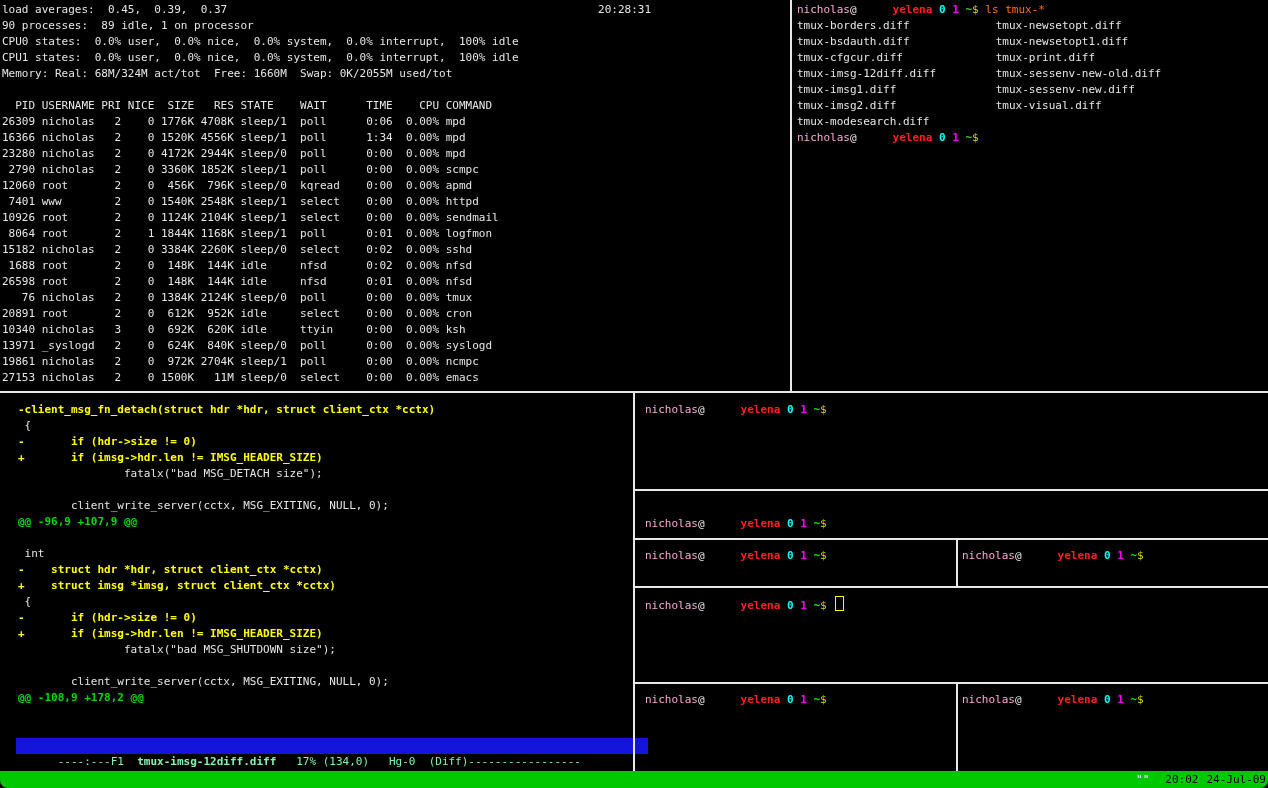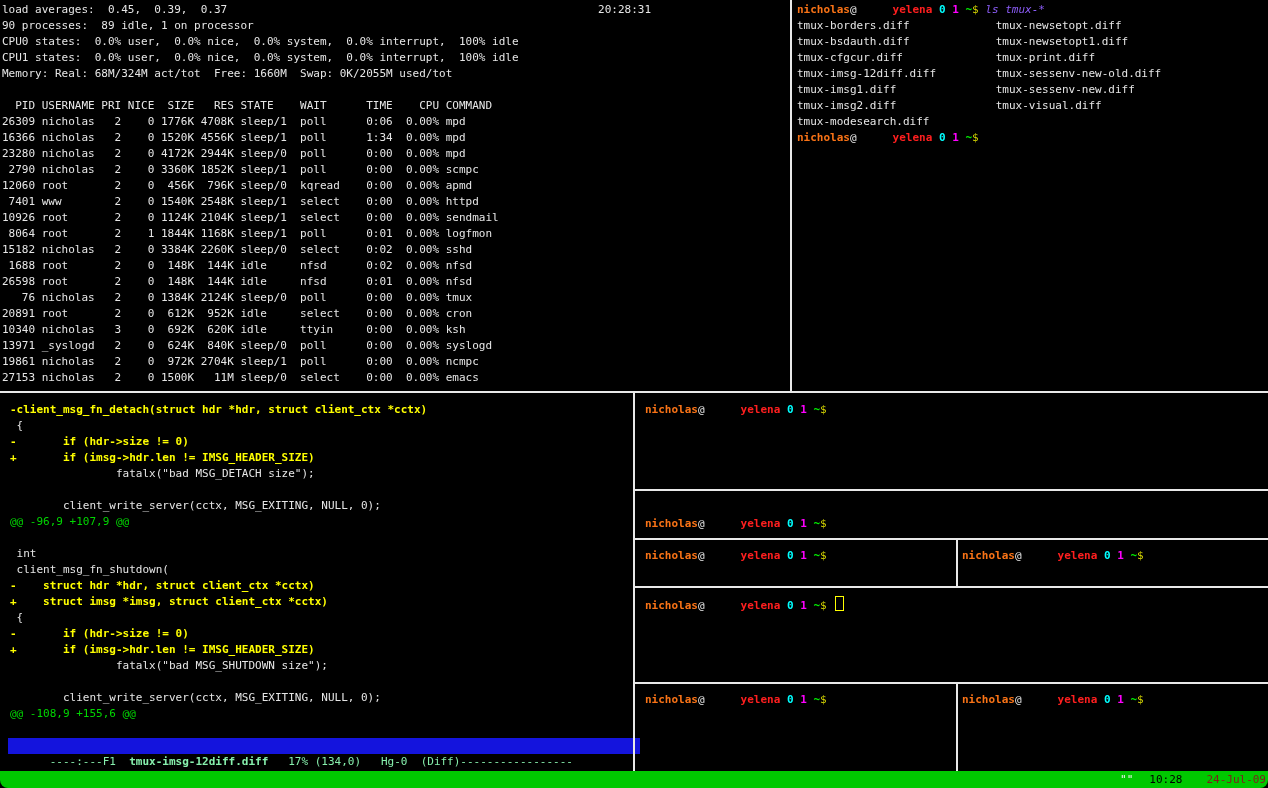--- a/index.html
+++ b/index.html
@@ -6,45 +6,45 @@
   .screen{position:relative;width:1268px;height:788px;background:#000;overflow:hidden;
           font-family:"DejaVu Sans Mono","Liberation Mono",monospace;
           font-size:11px;line-height:16px;color:#e6e6e6;border-radius:8px;}
   .pane{position:absolute;}
   pre{margin:0;font:inherit;white-space:pre;}
   .row{white-space:pre;}
   
   .vborder{position:absolute;width:2px;background:#e8e8e8;}
   .hborder{position:absolute;height:2px;background:#e8e8e8;}
   
-  .pu{color:#f97316;font-weight:bold;}
+  .pu{color:#f9a8d4;font-weight:normal;}
   .pf{color:#e6e6e6;}
   .ph{color:#ff1f1f;font-weight:bold;padding-left:36px;}
   .pc{color:#00ffff;font-weight:bold;}
   .pm{color:#ff00ff;font-weight:bold;}
   .pt{color:#00ee00;font-weight:bold;}
   .pd{color:#cfcf00;}
-  .cmd{color:#8b5cf6;font-style:italic;}
+  .cmd{color:#f97316;}
   .block-cursor{display:inline-block;width:7px;height:13px;border:1px solid #ffff00;
                 margin-left:8px;vertical-align:-2px;background:transparent;}
   
   .el{white-space:pre;height:16px;}
   .lr,.la{color:#ffff00;font-weight:bold;}
   .lc{color:#e6e6e6;}
-  .lh{color:#00d700;font-weight:normal;}
+  .lh{color:#00d700;font-weight:bold;}
   .modeline{position:absolute;left:0;top:336px;width:630px;height:16px;background:#1414dd;
             color:#86efac;white-space:pre;padding-left:2px;}
   .ml-file{font-weight:bold;}
   
   .statusbar{position:absolute;left:0;top:771px;width:1268px;height:17px;background:#00c800;
              color:#000;white-space:pre;line-height:17px;}
   .status-right{position:absolute;right:2px;top:0;white-space:pre;}
   .sr-title{color:#f2f2f2;}
   .sr-clock{margin-left:16px;color:#000;}
-  .sr-date{margin-left:24px;color:#7f1d1d;}
+  .sr-date{margin-left:8px;color:#000000;}
 </style>
 </head>
 <body>
 
 <div class="screen">
 
   <div class="pane" style="left:2px;top:2px;width:786px;height:386px;">
     <pre id="top-pre">load averages:  0.45,  0.39,  0.37                                                        20:28:31
 90 processes:  89 idle, 1 on processor
 CPU0 states:  0.0% user,  0.0% nice,  0.0% system,  0.0% interrupt,  100% idle
@@ -80,42 +80,41 @@
 tmux-cfgcur.diff              tmux-print.diff
 tmux-imsg-12diff.diff         tmux-sessenv-new-old.diff
 tmux-imsg1.diff               tmux-sessenv-new.diff
 tmux-imsg2.diff               tmux-visual.diff
 tmux-modesearch.diff          </pre>
     <div class="row"><span class="prompt"><span class="pu">nicholas</span><span class="pf">@</span><span class="ph">yelena</span><span class="pf"> </span><span class="pc">0</span><span class="pf"> </span><span class="pm">1</span><span class="pf"> </span><span class="pt">~</span><span class="pd">$</span></span></div>
   </div>
 
   <div class="hborder" style="left:0;top:391px;width:1268px;"></div>
 
-  <div class="pane" style="left:8px;top:402px;width:636px;height:369px;">
+  <div class="pane" style="left:16px;top:402px;width:636px;height:369px;">
     <div id="emacs-lines" style="padding-left:2px;">
         <div class="el lr">-client_msg_fn_detach(struct hdr *hdr, struct client_ctx *cctx)</div>
         <div class="el lc"> {</div>
         <div class="el lr">-       if (hdr-&gt;size != 0)</div>
         <div class="el la">+       if (imsg-&gt;hdr.len != IMSG_HEADER_SIZE)</div>
         <div class="el lc">                fatalx("bad MSG_DETACH size");</div>
         <div class="el lb"> </div>
         <div class="el lc">        client_write_server(cctx, MSG_EXITING, NULL, 0);</div>
         <div class="el lh">@@ -96,9 +107,9 @@</div>
         <div class="el lb"> </div>
         <div class="el lc"> int</div>
-        <div class="el lc"> client_msg_fn_shutdown(</div>
         <div class="el lr">-    struct hdr *hdr, struct client_ctx *cctx)</div>
         <div class="el la">+    struct imsg *imsg, struct client_ctx *cctx)</div>
         <div class="el lc"> {</div>
         <div class="el lr">-       if (hdr-&gt;size != 0)</div>
         <div class="el la">+       if (imsg-&gt;hdr.len != IMSG_HEADER_SIZE)</div>
         <div class="el lc">                fatalx("bad MSG_SHUTDOWN size");</div>
         <div class="el lb"> </div>
         <div class="el lc">        client_write_server(cctx, MSG_EXITING, NULL, 0);</div>
-        <div class="el lh">@@ -108,9 +155,6 @@</div>
+        <div class="el lh">@@ -108,9 +178,2 @@</div>
       </div>
     <div class="modeline">
       <span id="ml-prefix">----:---F1  </span><span class="ml-file">tmux-imsg-12diff.diff</span><span id="ml-suffix">   17% (134,0)   Hg-0  (Diff)-----------------</span>
     </div>
   </div>
 
   <div class="vborder" style="left:633px;top:393px;height:378px;"></div>
 
   <div class="pane" style="left:636px;top:394px;width:632px;height:95px;padding-top:8px;">
     <div class="row" style="padding-left:9px;"><span class="prompt"><span class="pu">nicholas</span><span class="pf">@</span><span class="ph">yelena</span><span class="pf"> </span><span class="pc">0</span><span class="pf"> </span><span class="pm">1</span><span class="pf"> </span><span class="pt">~</span><span class="pd">$</span></span></div>
@@ -148,16 +147,16 @@
   <div class="pane" style="left:636px;top:684px;width:320px;height:87px;padding-top:8px;">
     <div class="row" style="padding-left:9px;"><span class="prompt"><span class="pu">nicholas</span><span class="pf">@</span><span class="ph">yelena</span><span class="pf"> </span><span class="pc">0</span><span class="pf"> </span><span class="pm">1</span><span class="pf"> </span><span class="pt">~</span><span class="pd">$</span></span></div>
   </div>
   <div class="vborder" style="left:956px;top:684px;height:87px;"></div>
   <div class="pane" style="left:958px;top:684px;width:310px;height:87px;padding-top:8px;">
     <div class="row" style="padding-left:4px;"><span class="prompt"><span class="pu">nicholas</span><span class="pf">@</span><span class="ph">yelena</span><span class="pf"> </span><span class="pc">0</span><span class="pf"> </span><span class="pm">1</span><span class="pf"> </span><span class="pt">~</span><span class="pd">$</span></span></div>
   </div>
 
   <div class="statusbar">
     
-    <span class="status-right"><span class="sr-title">""</span><span class="sr-clock">10:28</span><span class="sr-date">24-Jul-09</span></span>
+    <span class="status-right"><span class="sr-title">""</span><span class="sr-clock">20:02</span><span class="sr-date">24-Jul-09</span></span>
   </div>
 
 </div>
 
 </body></html>

